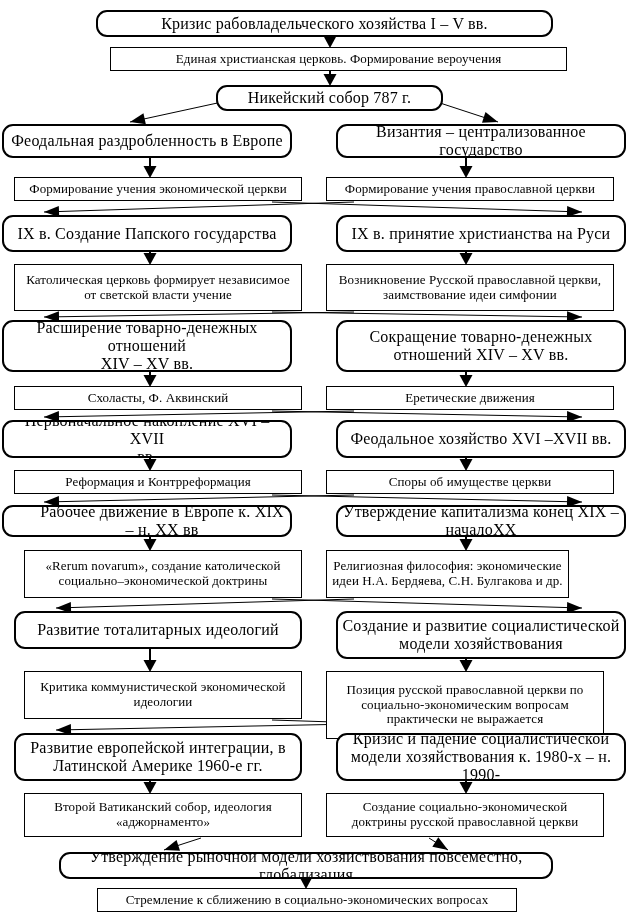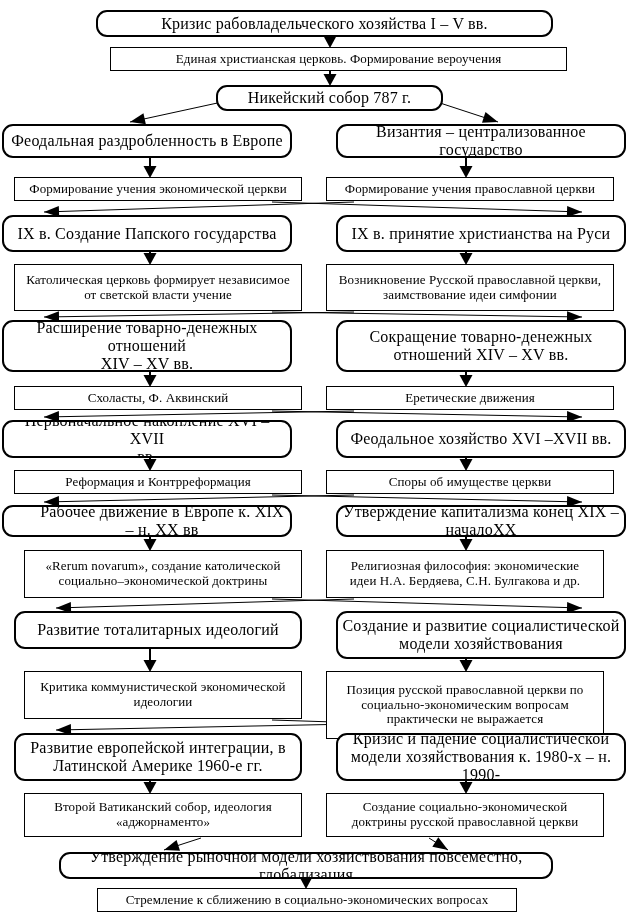--- a/index.html
+++ b/index.html
@@ -224,21 +224,21 @@
     <div class="box bold" style="left: 2px; top: 505px; width: 290px; height: 32px; padding-left: 30px;">
       <span>Рабочее движение в Европе к. XIX – н. XX вв</span>
     </div>
     <div class="box bold" style="left: 336px; top: 505px; width: 290px; height: 32px;">
       <span>Утверждение капитализма конец XIX –началоXX</span>
     </div>
     <div class="box thin" style="left: 24px; top: 550px; width: 278px; height: 48px;">
       <span>«Rerum novarum», создание католической
 социально–экономической доктрины</span>
     </div>
-    <div class="box thin" style="left: 326px; top: 550px; width: 278px; height: 48px;">
+    <div class="box thin" style="left: 326px; top: 550px; width: 243px; height: 48px;">
       <span>Религиозная философия: экономические
 идеи Н.А. Бердяева, С.Н. Булгакова и др.</span>
     </div>
     <div class="box bold" style="left: 14px; top: 611px; width: 288px; height: 38px;">
       <span>Развитие тоталитарных идеологий</span>
     </div>
     <div class="box bold" style="left: 336px; top: 611px; width: 290px; height: 48px;">
       <span>Создание и развитие социалистической
 модели хозяйствования</span>
     </div>

